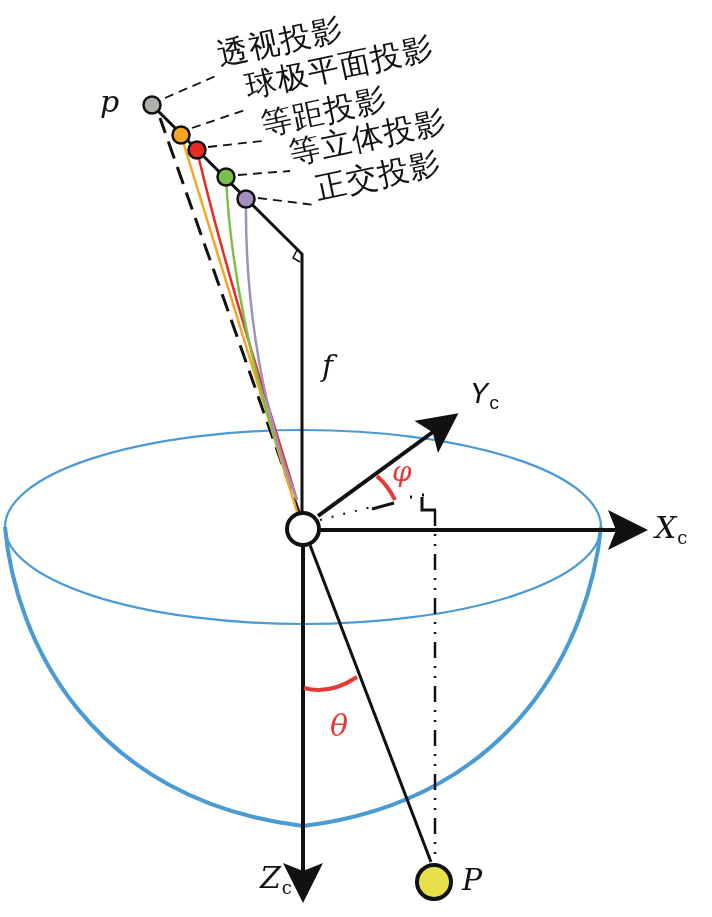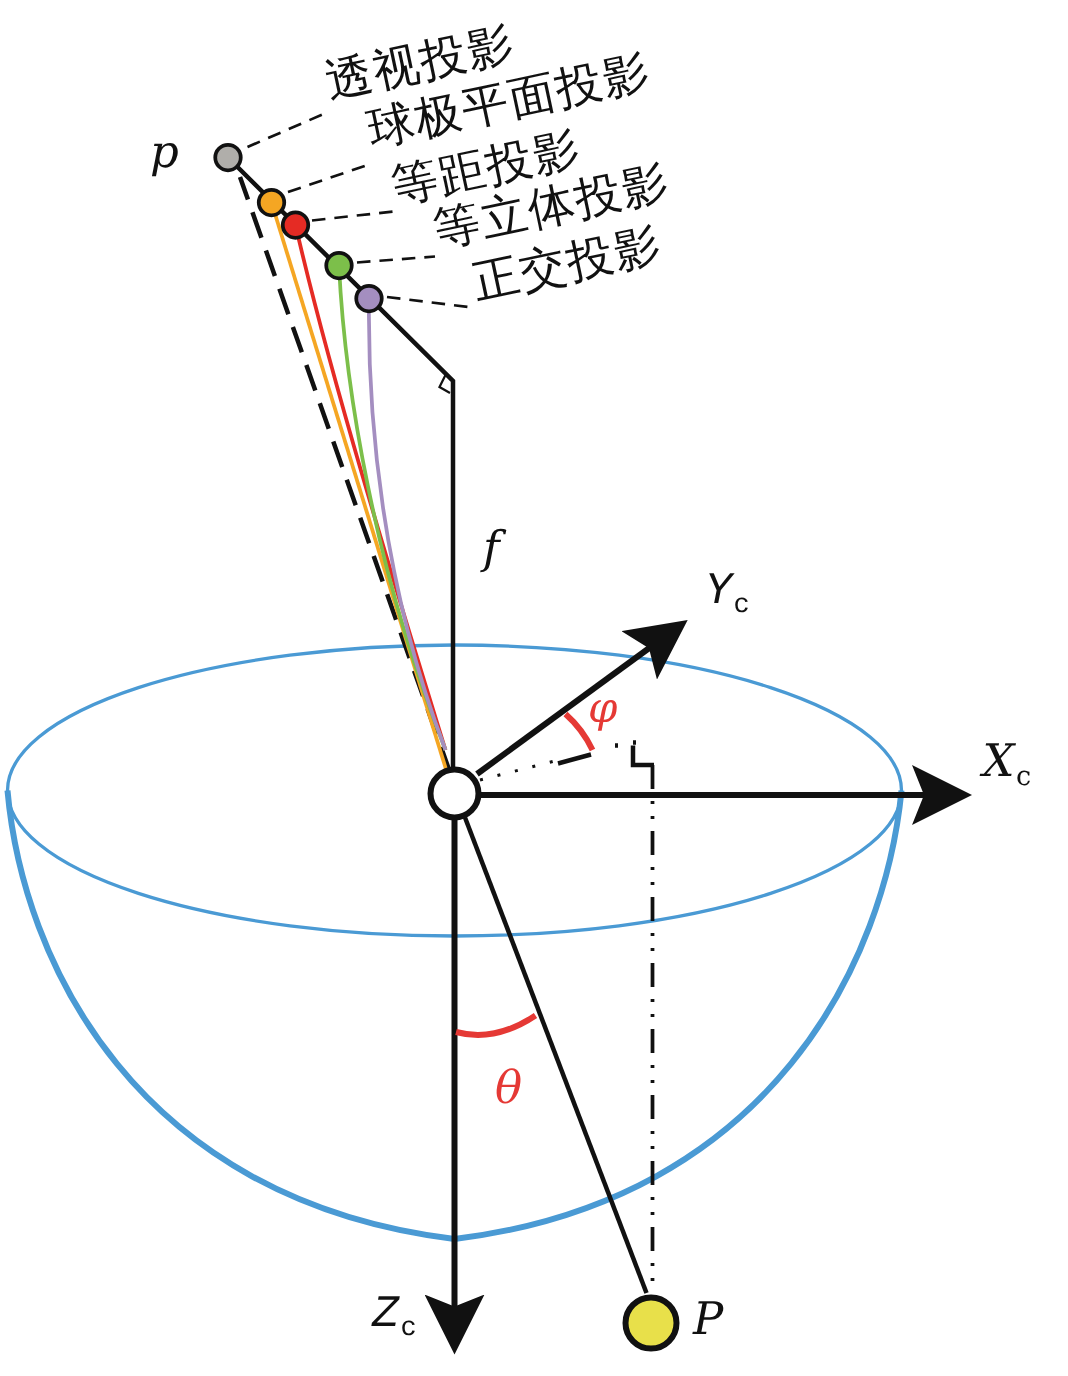--- a/index.html
+++ b/index.html
@@ -83,18 +83,18 @@
 <div class="lbl cn" style="left:222px;top:34px;">透视投影</div>
 <div class="lbl cn" style="left:250px;top:66px;">球极平面投影</div>
 <div class="lbl cn" style="left:266px;top:104px;">等距投影</div>
 <div class="lbl cn" style="left:294px;top:133px;">等立体投影</div>
 <div class="lbl cn" style="left:320px;top:168px;">正交投影</div>
 
 <div class="lbl it" style="left:100px;top:84px;">p</div>
 <div class="lbl it" style="left:322px;top:348px;">f</div>
 
 <div class="lbl it" style="left:470px;top:378px;font-family:Liberation Mono, monospace;"><span>Y</span><span class="sub">c</span></div>
-<div class="lbl it" style="left:655px;top:490px;"><span>X</span><span class="sub">c</span></div>
-<div class="lbl it" style="left:248px;top:860px;font-family:Liberation Mono, monospace;"><span>Z</span><span class="sub">c</span></div>
+<div class="lbl it" style="left:655px;top:510px;"><span>X</span><span class="sub">c</span></div>
+<div class="lbl it" style="left:260px;top:860px;"><span>Z</span><span class="sub">c</span></div>
 
 <div class="lbl it red" style="left:392px;top:455px;font-size:28px;">φ</div>
 <div class="lbl it red" style="left:330px;top:708px;font-size:30px;">θ</div>
 <div class="lbl it" style="left:462px;top:862px;">P</div>
 
 </body></html>

